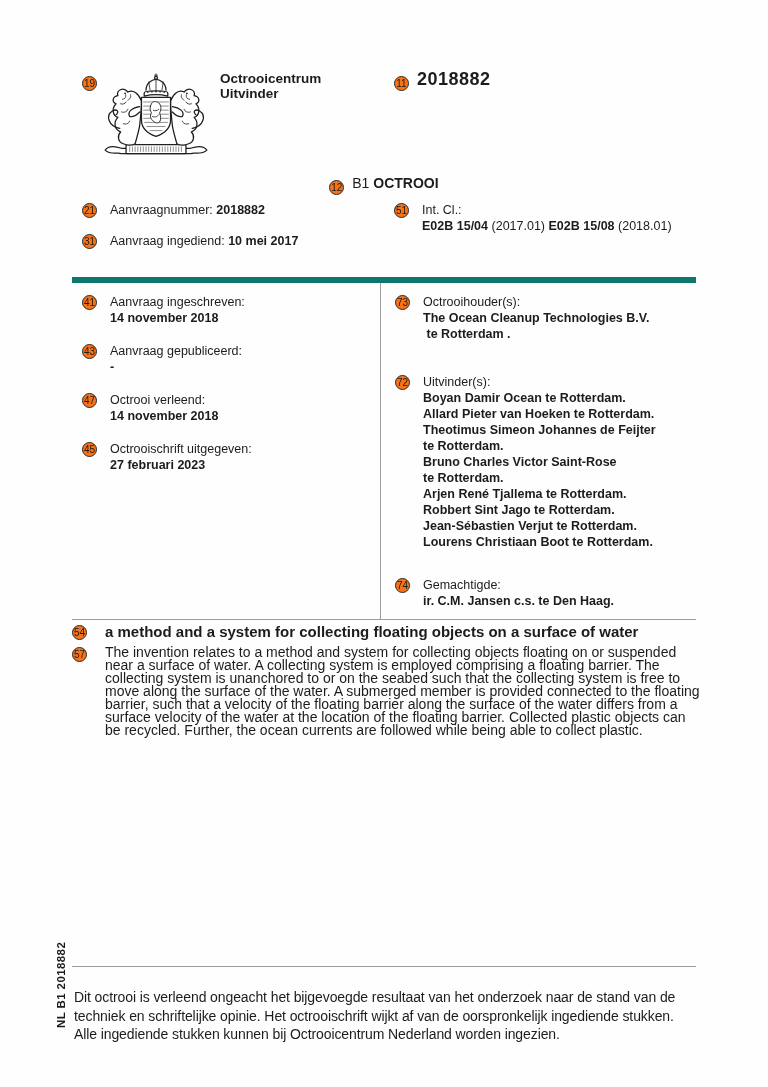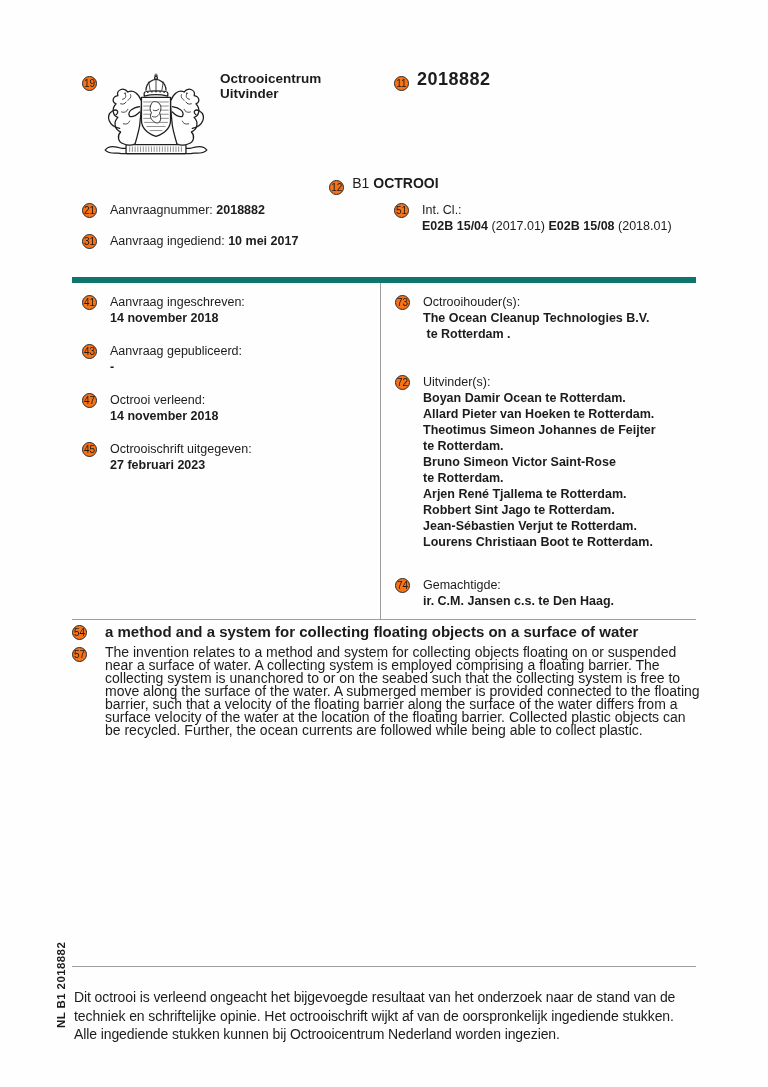--- a/index.html
+++ b/index.html
@@ -192,21 +192,21 @@
       </div>
       <div class="field fb-inventors">
         <span class="circ">72</span>
         <div>
           <div>Uitvinder(s):</div>
           <div class="value-lines">
               <div>Boyan Damir Ocean te Rotterdam.</div>
               <div>Allard Pieter van Hoeken te Rotterdam.</div>
               <div>Theotimus Simeon Johannes de Feijter</div>
               <div>te Rotterdam.</div>
-              <div>Bruno Simeon Victor Saint-Rose</div>
+              <div>Bruno Charles Victor Saint-Rose</div>
               <div>te Rotterdam.</div>
               <div>Arjen René Tjallema te Rotterdam.</div>
               <div>Robbert Sint Jago te Rotterdam.</div>
               <div>Jean-Sébastien Verjut te Rotterdam.</div>
               <div>Lourens Christiaan Boot te Rotterdam.</div>
             </div>
         </div>
       </div>
       <div class="field">
         <span class="circ">74</span>

